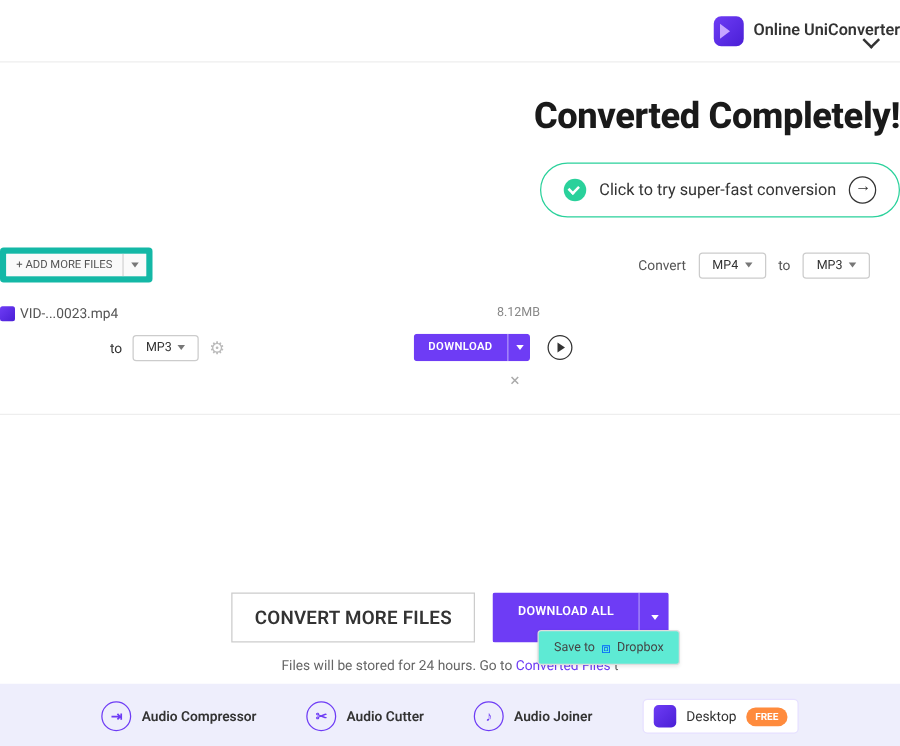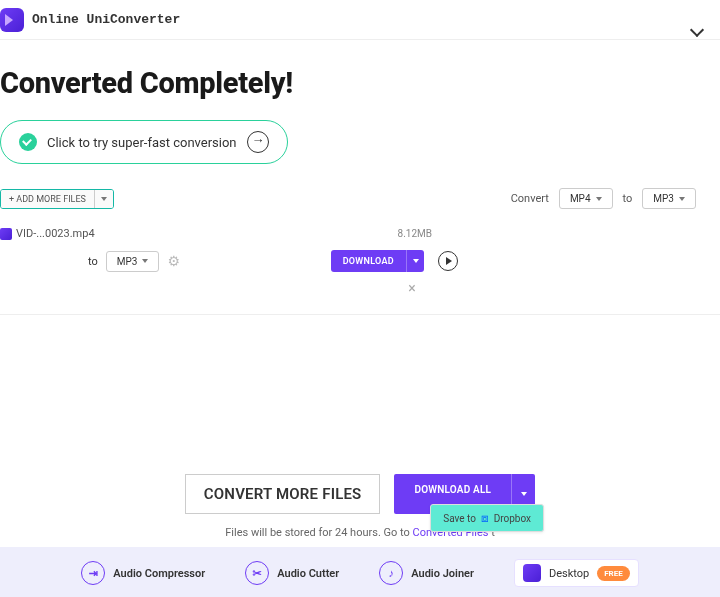--- a/index.html
+++ b/index.html
@@ -5,27 +5,26 @@
     * { margin: 0; padding: 0; box-sizing: border-box; }
     body {
       font-family: -apple-system, BlinkMacSystemFont, "Segoe UI", Roboto, Arial, sans-serif;
       background: #fff;
       width: 720px;
       height: 597px;
       overflow: hidden;
       color: #333;
     }
     .header-bar {
-      height: 40px;
+      height: 50px;
       border-bottom: 1px solid #eee;
       display: flex;
       align-items: center;
-      justify-content: flex-start;
+      justify-content: flex-end;
       position: relative;
-      font-family: Liberation Mono, monospace;
     }
     .header-logo {
       display: flex;
       align-items: center;
       gap: 8px;
     }
     .logo-box {
       width: 24px;
       height: 24px;
       background: linear-gradient(135deg, #6e3cf5, #4a1fd6);
@@ -57,21 +56,21 @@
     .chevron-down {
       width: 10px;
       height: 10px;
       border-right: 2px solid #333;
       border-bottom: 2px solid #333;
       transform: rotate(45deg);
       display: inline-block;
     }
 
     .hero {
-      text-align: left;
+      text-align: right;
       padding: 26px 0 10px;
     }
     .hero h1 {
       font-size: 29px;
       font-weight: 800;
       color: #1a1a1a;
       letter-spacing: -0.3px;
     }
     .hero-sub {
       margin-top: 10px;
@@ -129,21 +128,21 @@
 
     .controls-bar {
       display: flex;
       justify-content: space-between;
       align-items: center;
       padding: 14px 24px 10px 0;
       font-size: 11px;
     }
     .add-more-group {
       display: flex;
-      border: 1px solid #14b8a6;
+      border: 5px solid #14b8a6;
       border-radius: 3px;
       overflow: hidden;
     }
     .add-more-btn {
       padding: 4px 8px;
       font-size: 9px;
       color: #555;
       background: #fafafa;
       cursor: pointer;
       border-right: 1px solid #ccc;

